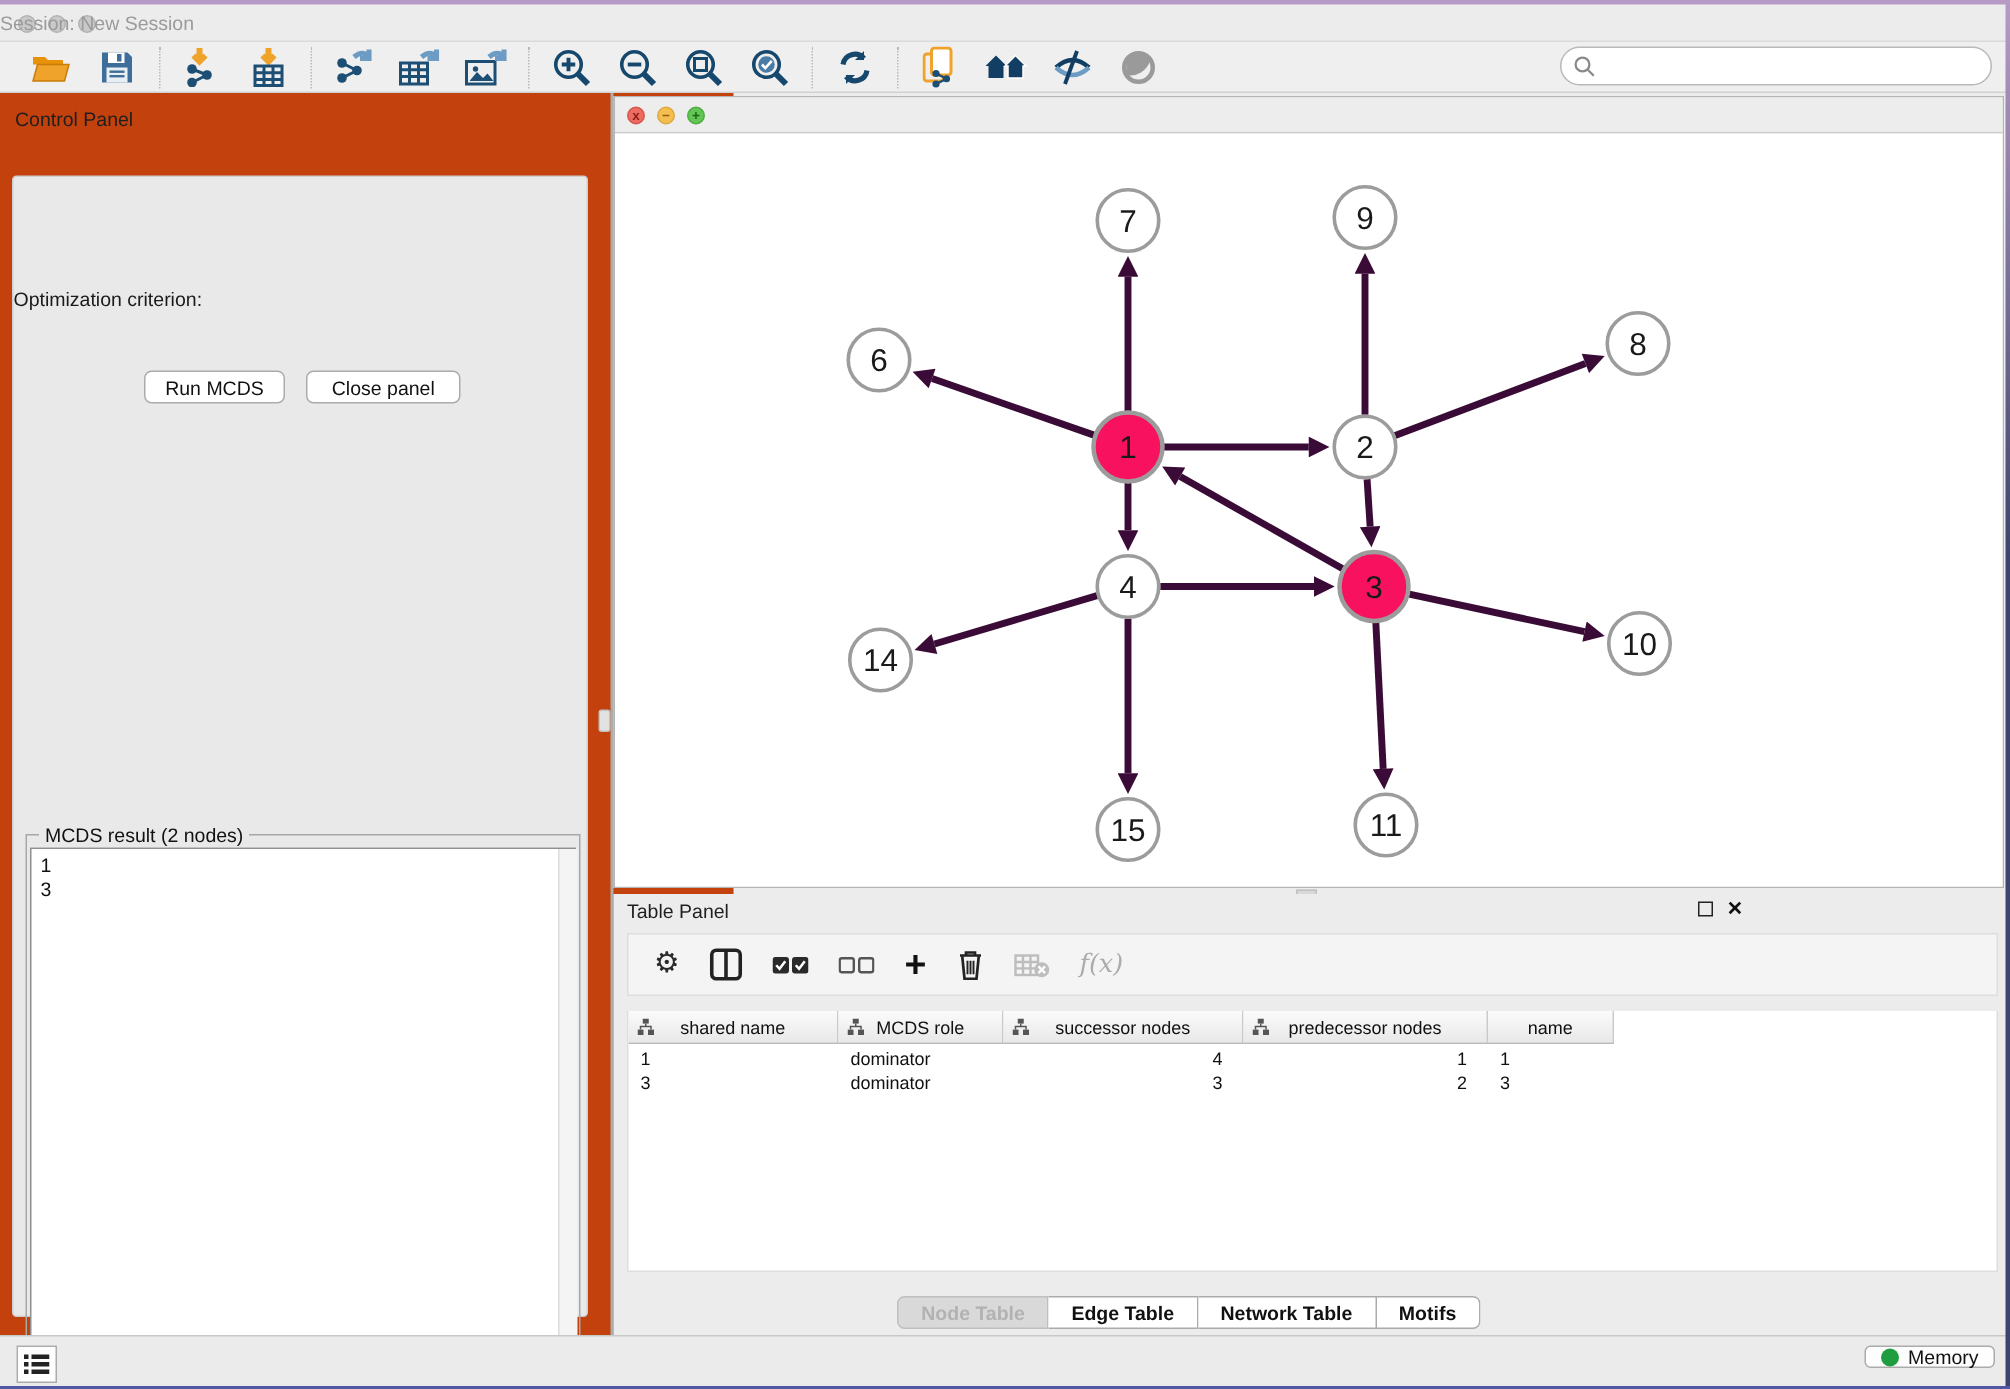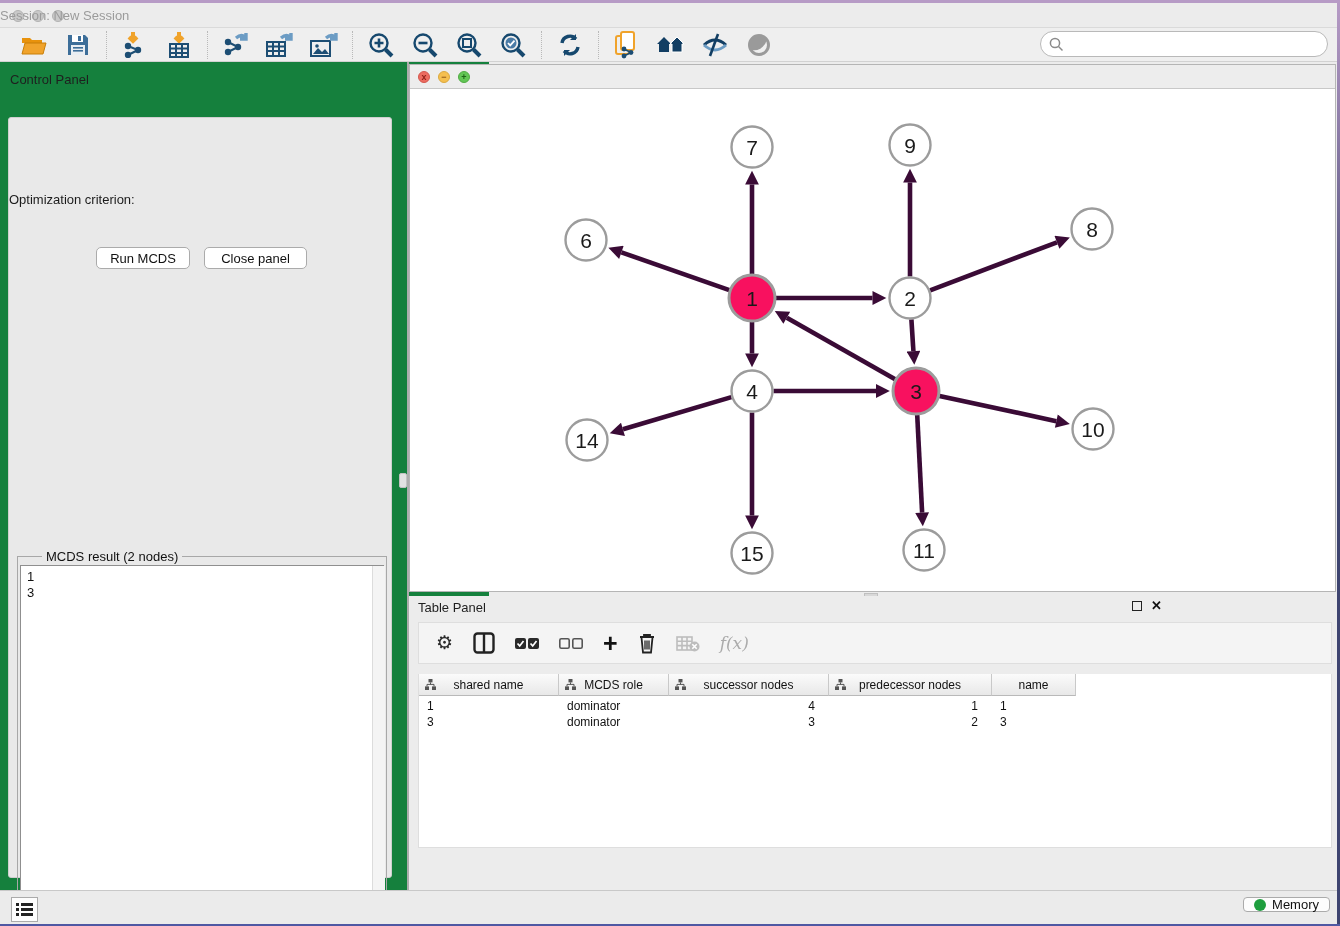--- a/index.html
+++ b/index.html
@@ -21,21 +21,21 @@
   .toolbar { position:absolute; left:0; top:28px; width:1340px; height:34px; background:#EFEFEF; border-bottom:1px solid #D2D2D2; display:flex; align-items:center; padding-left:6px; }
   .tb-group { display:flex; align-items:center; gap:14px; padding:0 13px; }
   .tb-sep { width:1px; height:28px; border-left:1px dotted #B9B9B9; }
   .tb-ic { width:30px; height:28px; display:flex; align-items:center; justify-content:center; }
   .tb-ic svg { display:block; }
   .search-wrap { position:absolute; right:12px; top:3px; width:288px; height:26px; }
   .search-box { width:100%; height:100%; border:1px solid #B9B9B9; border-radius:13px; background:#fff; font-size:13px; padding:0 10px 0 28px; outline:none; color:#333;}
   .search-glass { position:absolute; left:9px; top:6px; }
 
   
-  .control-panel { position:absolute; left:0; top:62px; width:489px; height:828px; background:#15803d; }
+  .control-panel { position:absolute; left:0; top:62px; width:489px; height:828px; background:#c2410c; }
   .panel-head { position:absolute; left:10px; top:10px; font-size:13px; color:#1F1F1F; }
   .win-btns { position:absolute; top:9px; display:flex; gap:9px; align-items:center; }
   .cp-winbtns { right:16px; }
   .wb-float { width:10px; height:10px; border:1.5px solid #222; }
   .wb-close { font-size:13px; font-weight:bold; color:#111; line-height:10px; }
 
   .cp-tabs { position:absolute; left:77px; top:35px; display:flex; }
   .cp-tab { height:21px; padding:0 14px; font-size:13px; font-weight:600; color:#111; background:#fff; border:1px solid #ABABAB; border-left:none; display:flex; align-items:center; }
   .cp-tab:first-child { border-left:1px solid #ABABAB; border-radius:4px 0 0 4px; }
   .cp-tab:last-child { border-radius:0 4px 4px 0; }
@@ -46,21 +46,21 @@
   .criterion { position:absolute; left:36px; top:96px; width:308px; height:23px; background:#fff; border:1px solid #ABABAB; border-radius:4px; font-size:13px; color:#111; display:flex; align-items:center; padding-left:9px; }
   .criterion .stepper { position:absolute; right:7px; top:3px; display:flex; flex-direction:column; gap:2px; }
   .criterion .stepper i { width:0; height:0; border-left:4px solid transparent; border-right:4px solid transparent; }
   .criterion .stepper .up { border-bottom:5px solid #555; }
   .criterion .stepper .dn { border-top:5px solid #555; }
   .cp-btn { position:absolute; top:129px; height:22px; background:#fff; border:1px solid #ABABAB; border-radius:5px; font-size:13px; color:#111; font-family:"Liberation Sans",sans-serif; display:flex; align-items:center; justify-content:center; }
   .btn-run { left:87px; width:94px; }
   .btn-close { left:195px; width:103px; }
 
   .result-box { position:absolute; left:8px; top:438px; width:370px; height:372px; border:1px solid #A8A8A8; }
-  .result-legend { position:absolute; left:24px; top:-8px; background:#E9E9E9; padding:0 4px; font-size:13px; color:#111; }
+  .result-legend { position:absolute; left:8px; top:-8px; background:#E9E9E9; padding:0 4px; font-size:13px; color:#111; }
   .result-area { position:absolute; left:2px; top:8px; width:364px; height:360px; background:#fff; border:1px solid #8F8F8F; font-size:13px; color:#111; padding:3px 0 0 6px; white-space:pre-line; line-height:16px; }
   .result-scroll { position:absolute; right:1px; top:9px; width:13px; height:358px; background:#F4F4F4; border-left:1px solid #DCDCDC; }
 
   
   .v-split { position:absolute; left:407px; top:62px; width:2px; height:828px; background:#ADADAD; }
   .v-split-handle { position:absolute; left:399px; top:473px; width:8px; height:15px; background:#E2E2E2; border:1px solid #C2C2C2; border-radius:2px; }
 
   
   .net-window { position:absolute; left:409px; top:64px; width:927px; height:528px; background:#fff; border:1px solid #B5B5B5; }
   .net-title { position:absolute; left:0; top:0; width:100%; height:24px; background:#EDEDED; border-bottom:1px solid #C8C8C8; }
@@ -482,20 +482,26 @@
         </div>
         <div class="tr-row">
           <div class="td-cell" style="width: 140px;">3</div>
           <div class="td-cell" style="width: 110px;">dominator</div>
           <div class="td-cell r" style="width: 160px;">3</div>
           <div class="td-cell r" style="width: 163px;">2</div>
           <div class="td-cell" style="width: 84px;">3</div>
         </div>
       </div>
   </div>
+  <div class="tp-tabs" id="tp-tabs">
+      <div class="tp-tab active">Node Table</div>
+      <div class="tp-tab">Edge Table</div>
+      <div class="tp-tab">Network Table</div>
+      <div class="tp-tab">Motifs</div>
+    </div>
 </div>
 
 <div class="statusbar">
   <div class="list-btn">
     <svg width="17" height="15" viewBox="0 0 17 15">
         <g fill="#222">
           <rect x="0" y="1" width="3" height="3"></rect>
           <rect x="5" y="1" width="12" height="3"></rect>
           <rect x="0" y="6" width="3" height="3"></rect>
           <rect x="5" y="6" width="12" height="3"></rect>

